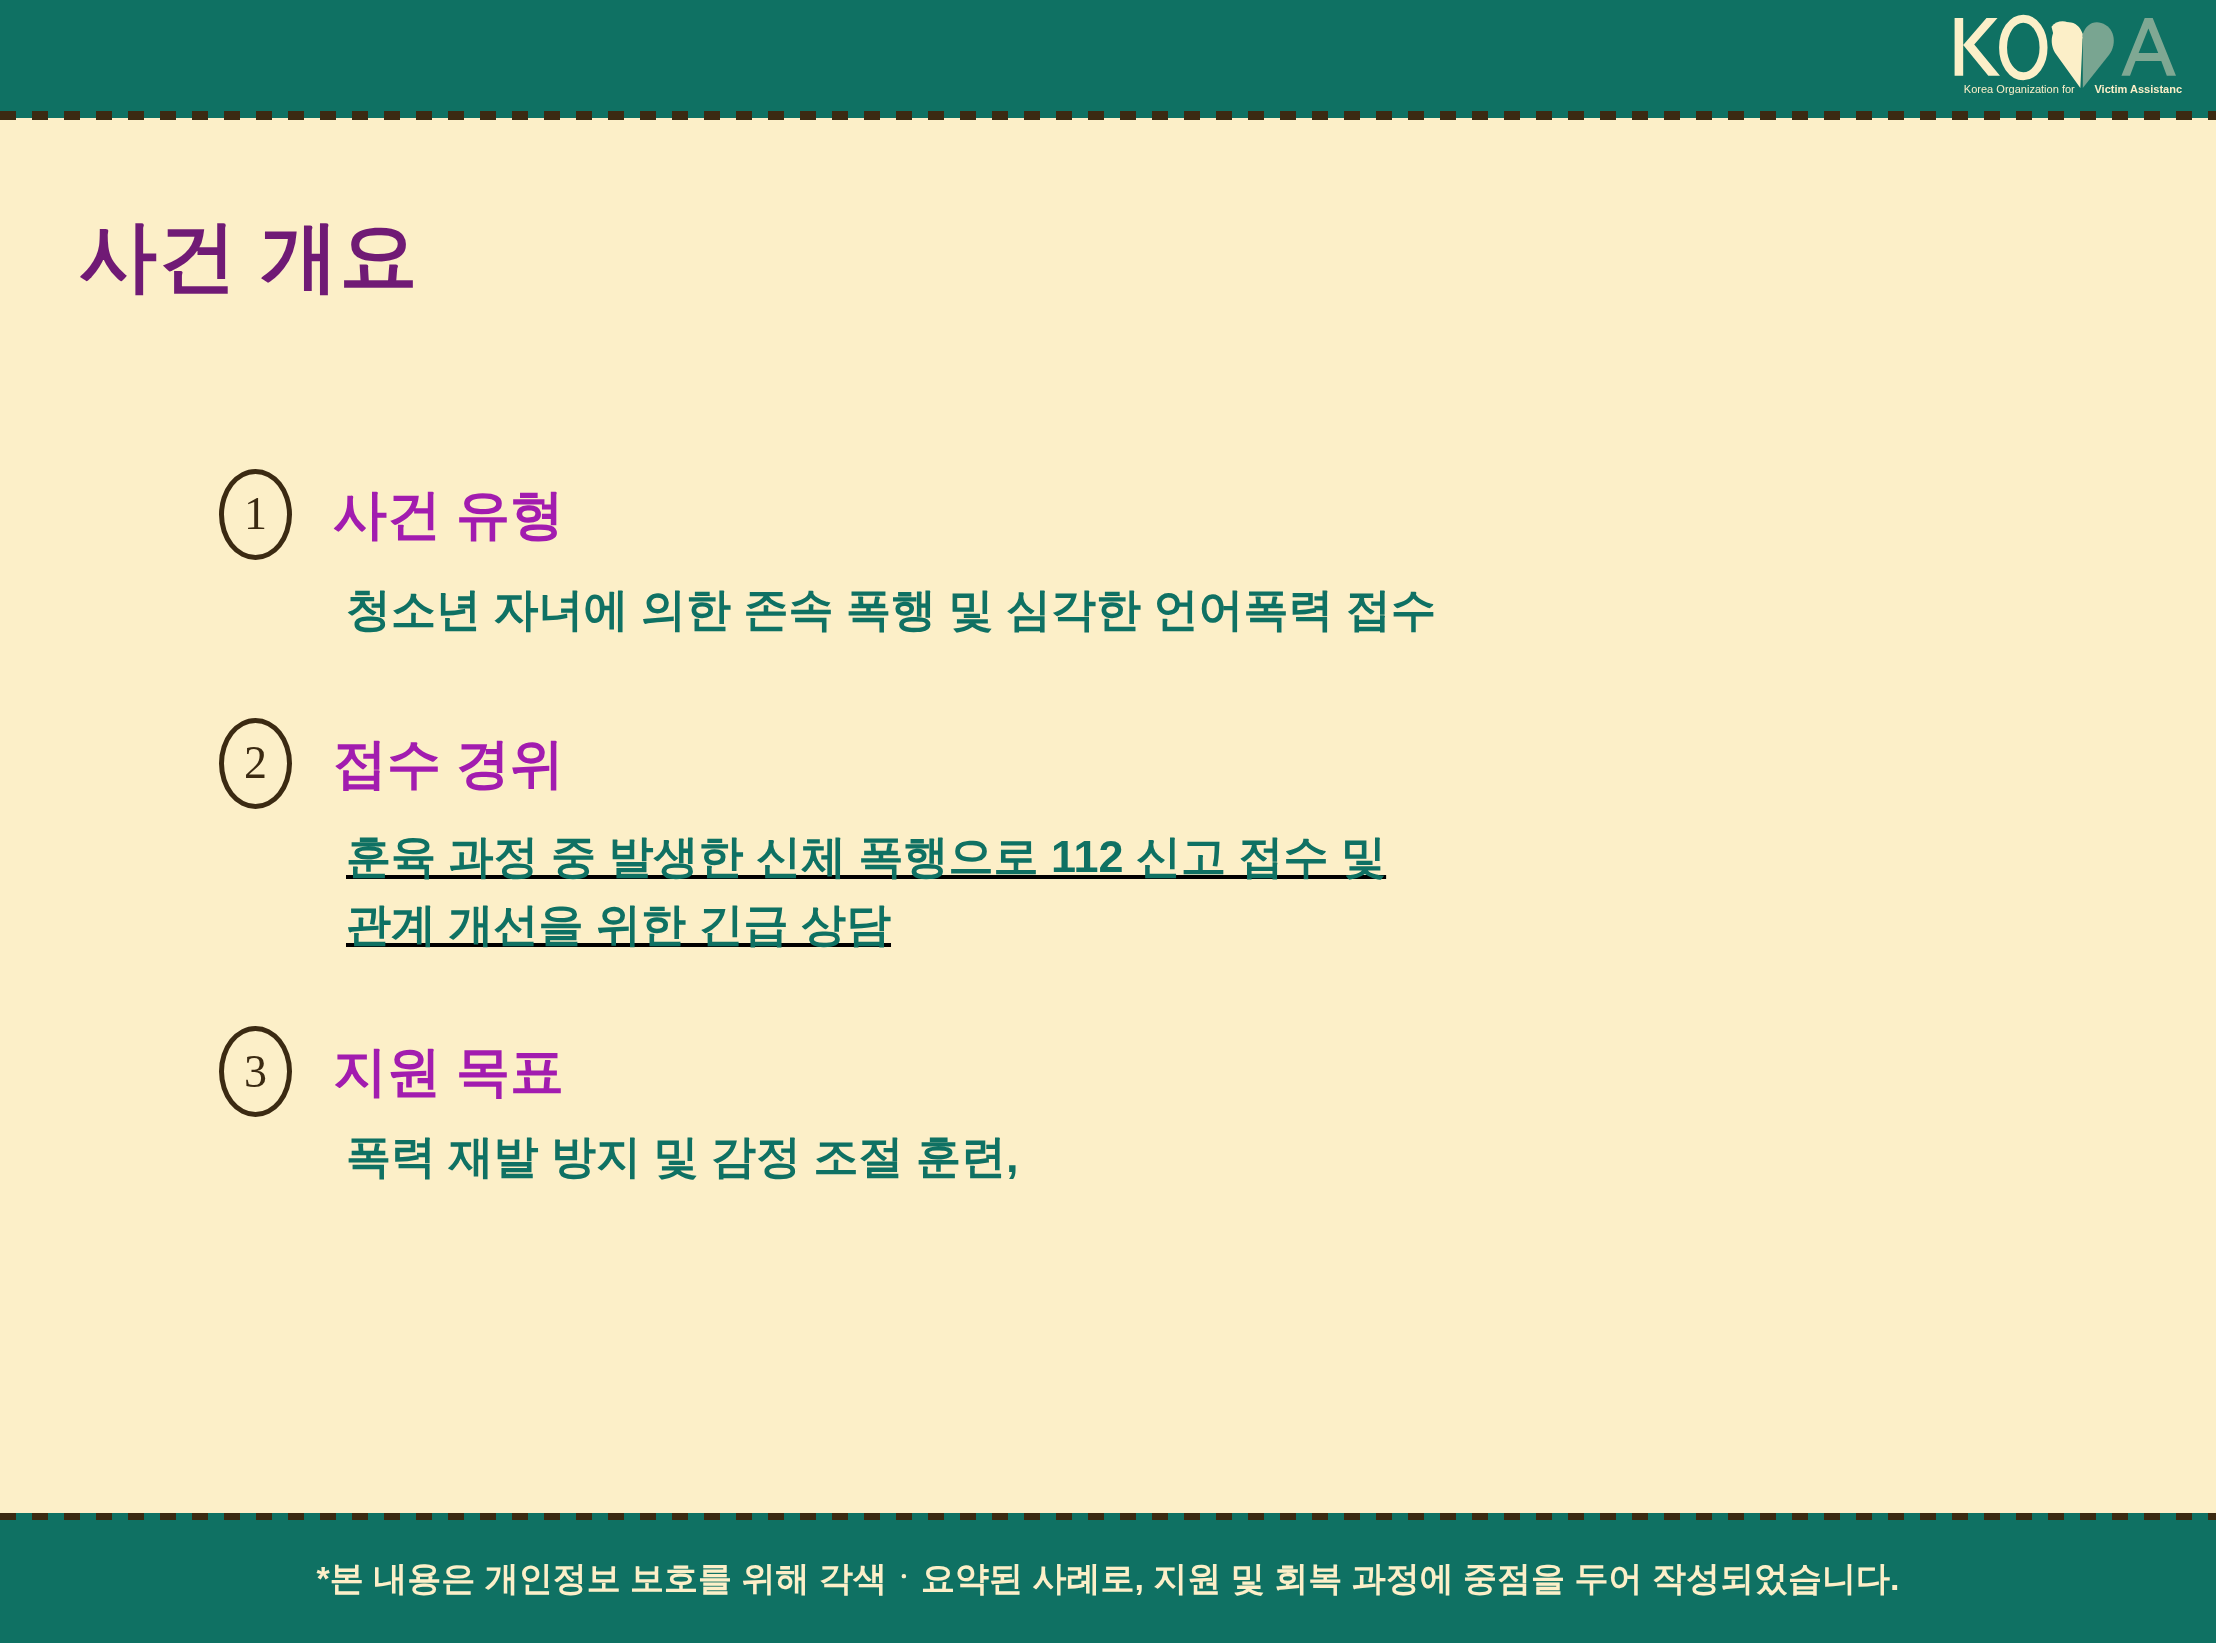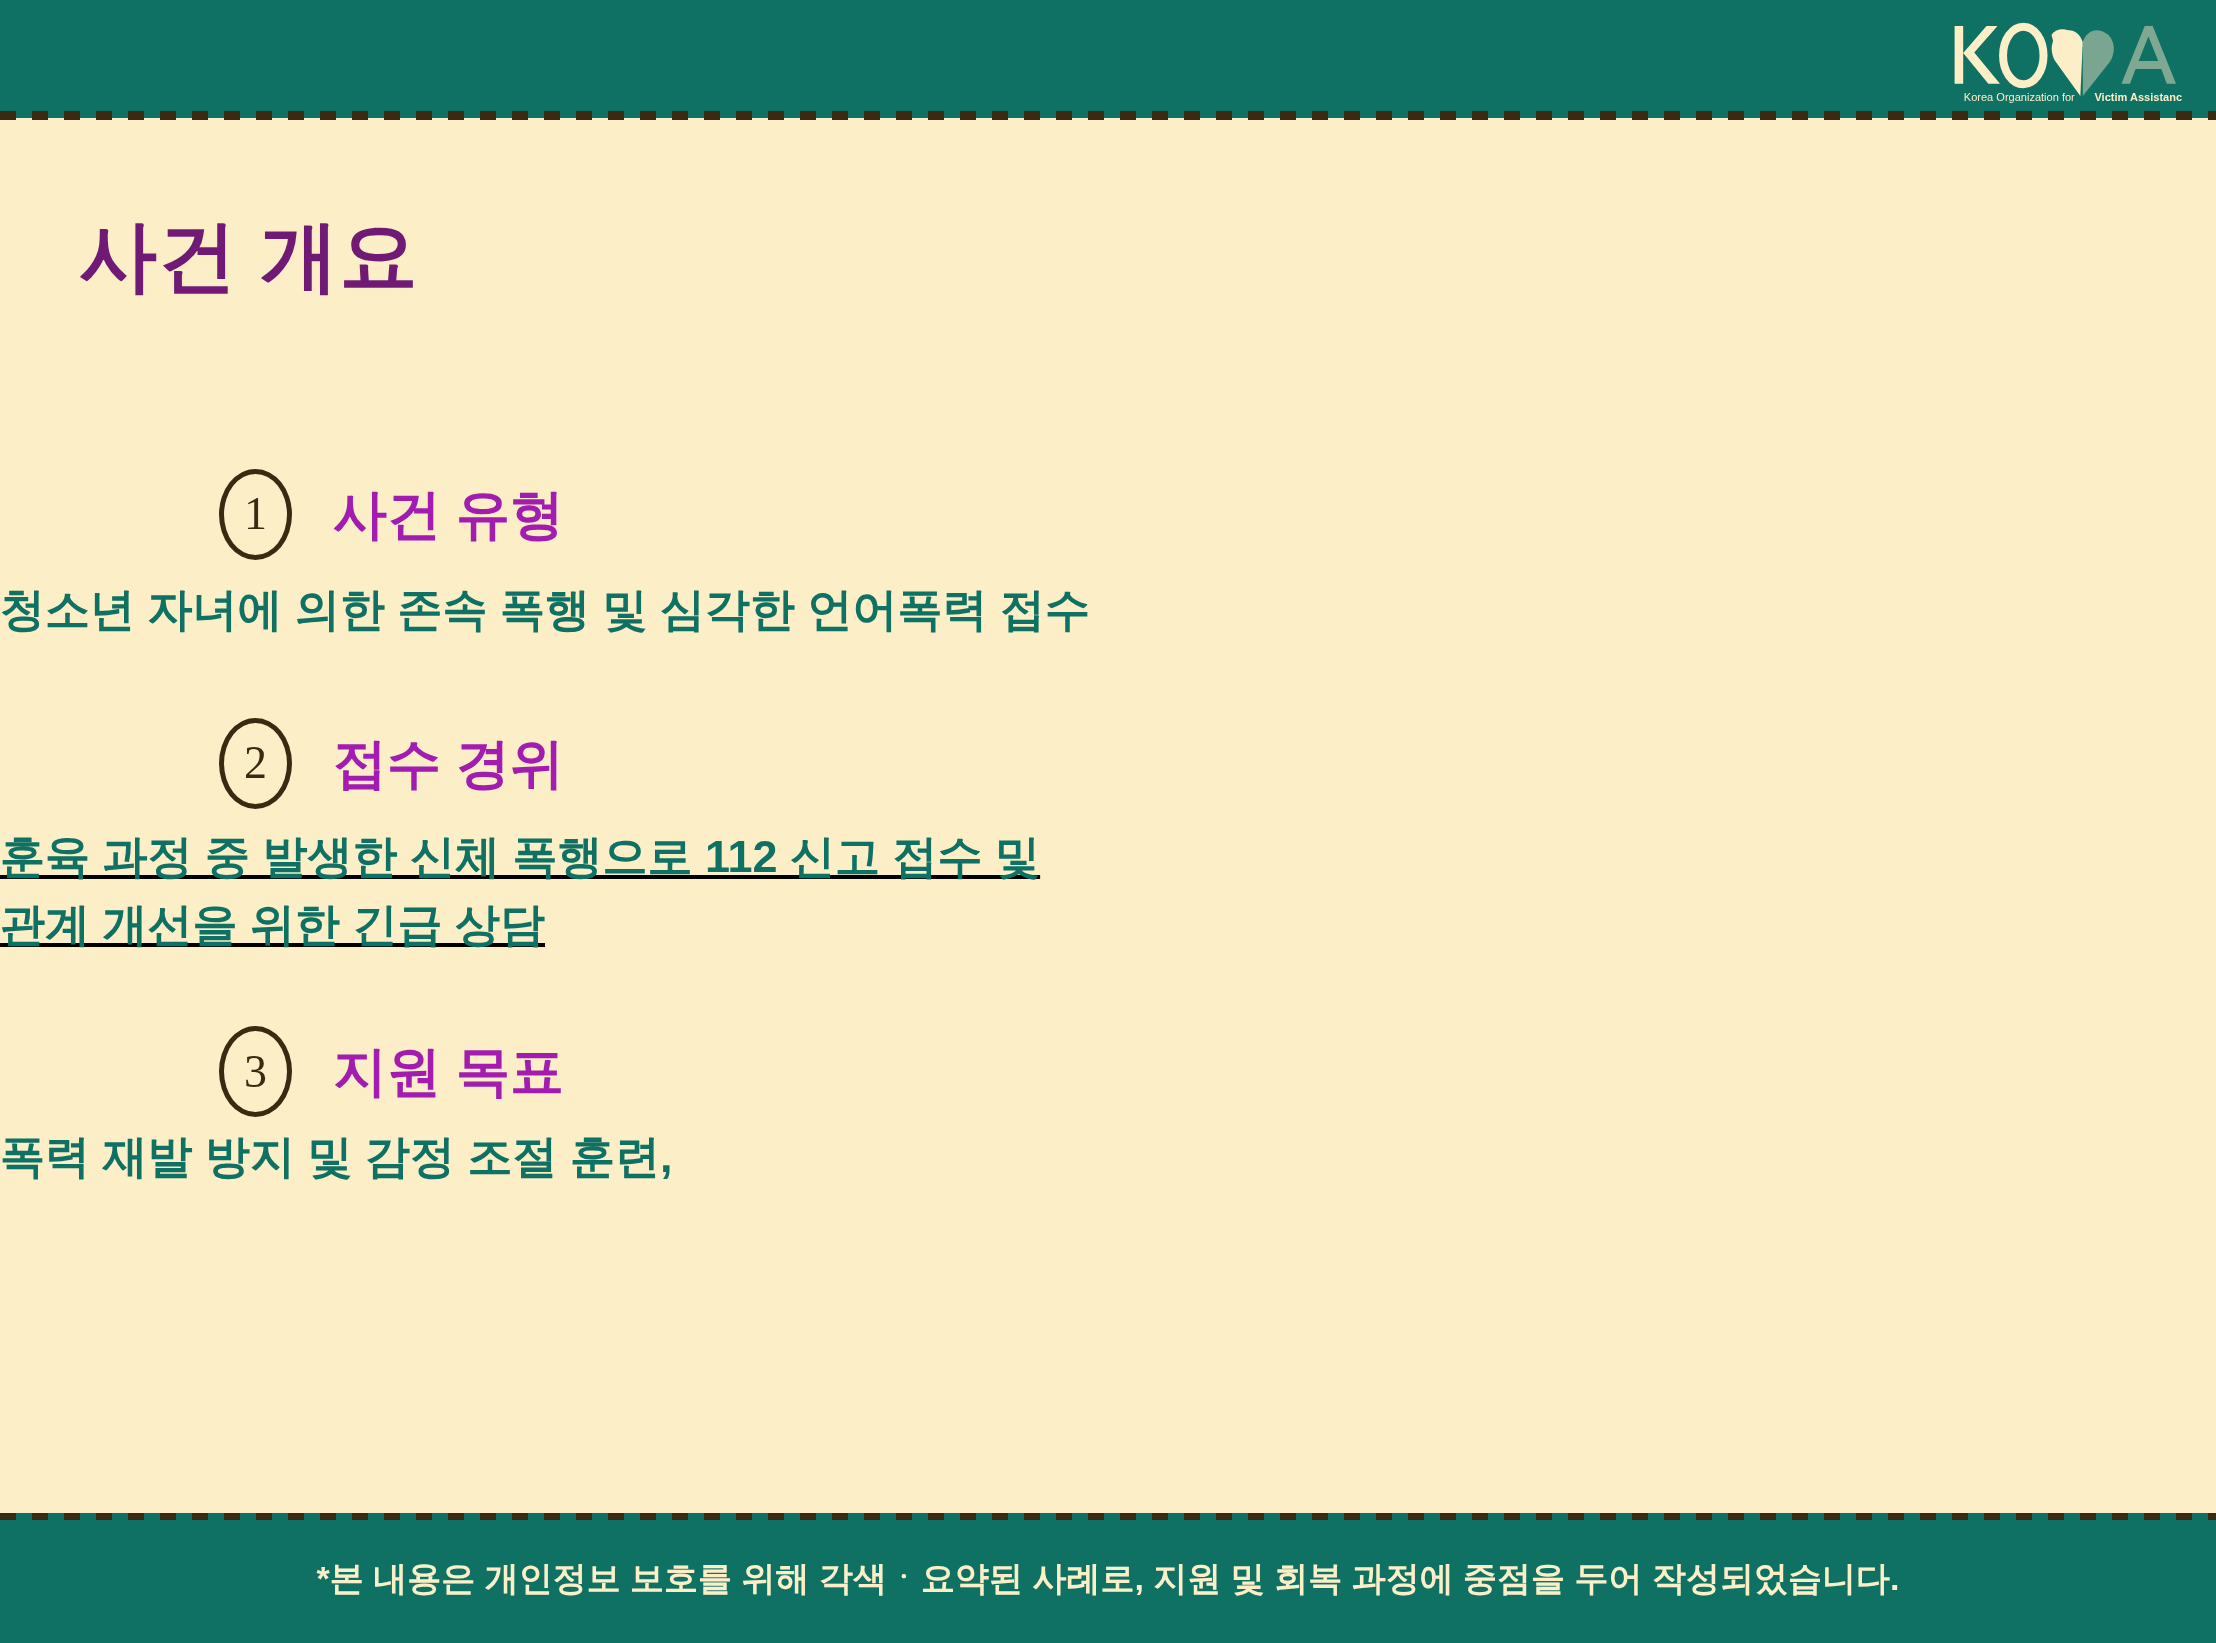--- a/index.html
+++ b/index.html
@@ -39,21 +39,21 @@
       to right,
       #3b2a12 0px, #3b2a12 16px,
       rgba(0,0,0,0) 16px, rgba(0,0,0,0) 32px
     );
   }
 
   
   .logo {
     position: absolute;
     right: 34px;
-    top: 15px;
+    top: 7px;
     width: 234px;
     height: 92px;
   }
   .logo svg { display: block; width: 234px; height: 92px; }
 
   
   .page-title {
     position: absolute;
     left: 79px;
     top: 214px;
@@ -104,20 +104,21 @@
   .item-title {
     margin-left: 41px;
     font-size: 54px;
     font-weight: 700;
     color: #a21caf;
     line-height: 1.05;
     white-space: nowrap;
   }
 
   .item-body {
+    margin-left: 346px;
     margin-top: 16px;
   }
   .body-line {
     font-size: 45px;
     font-weight: 700;
     color: #0f7163;
     line-height: 1.52;
     white-space: nowrap;
   }
 

